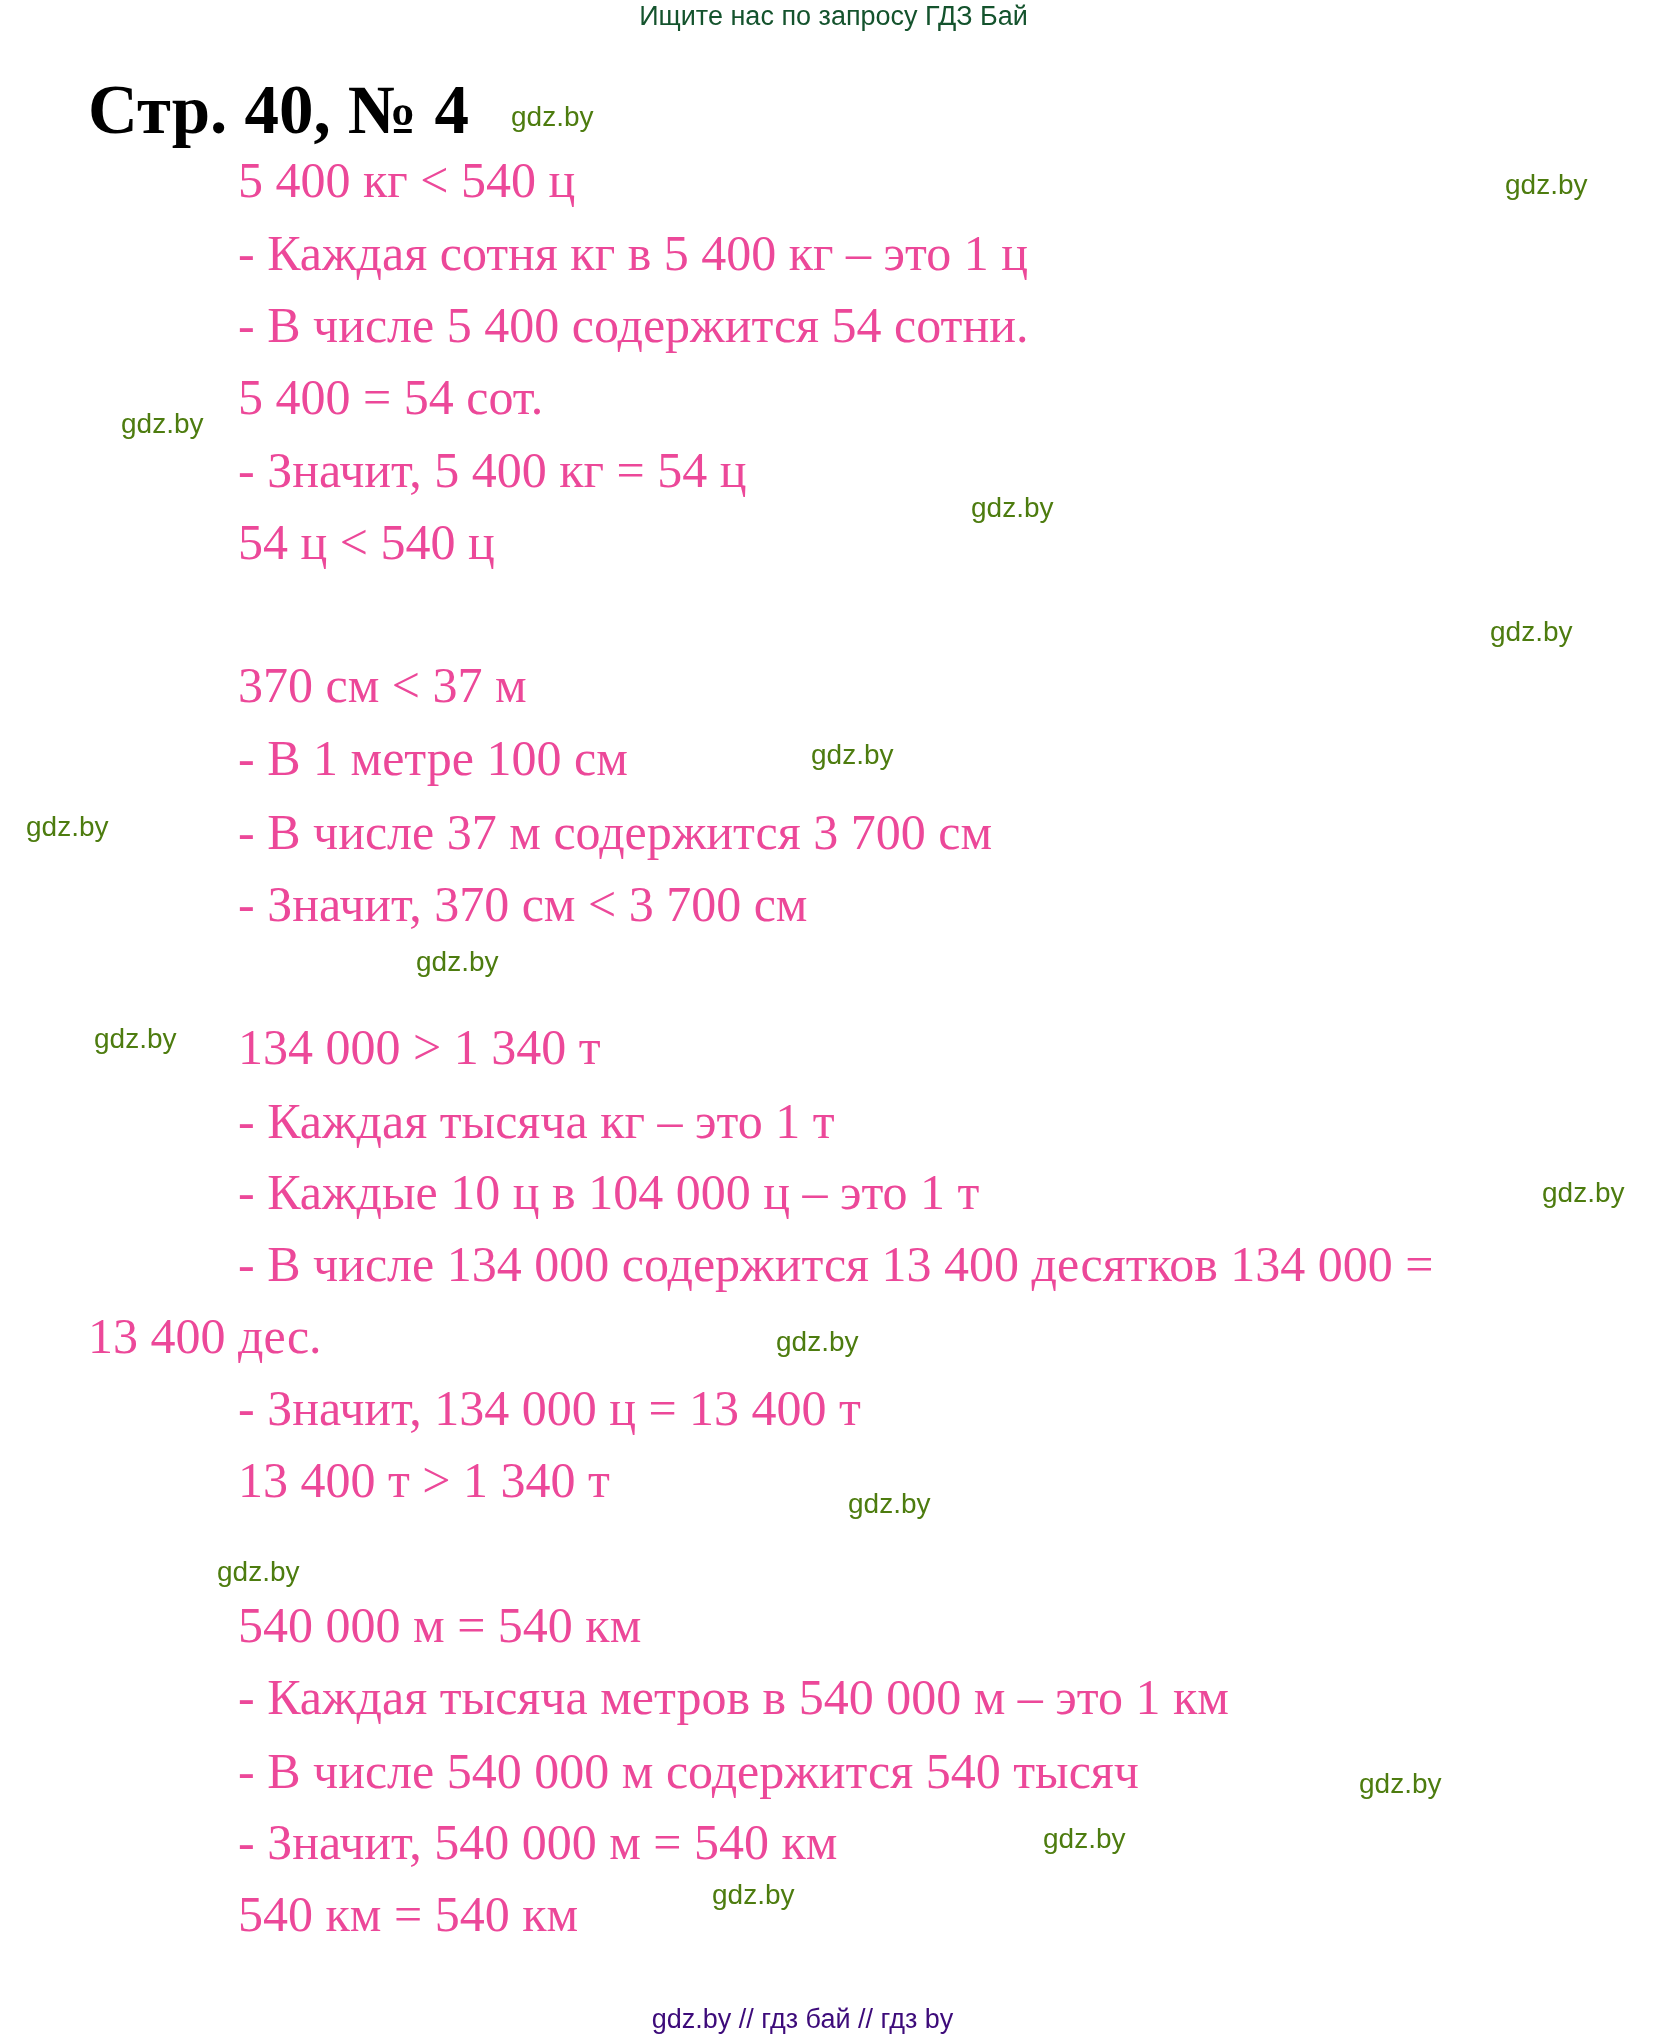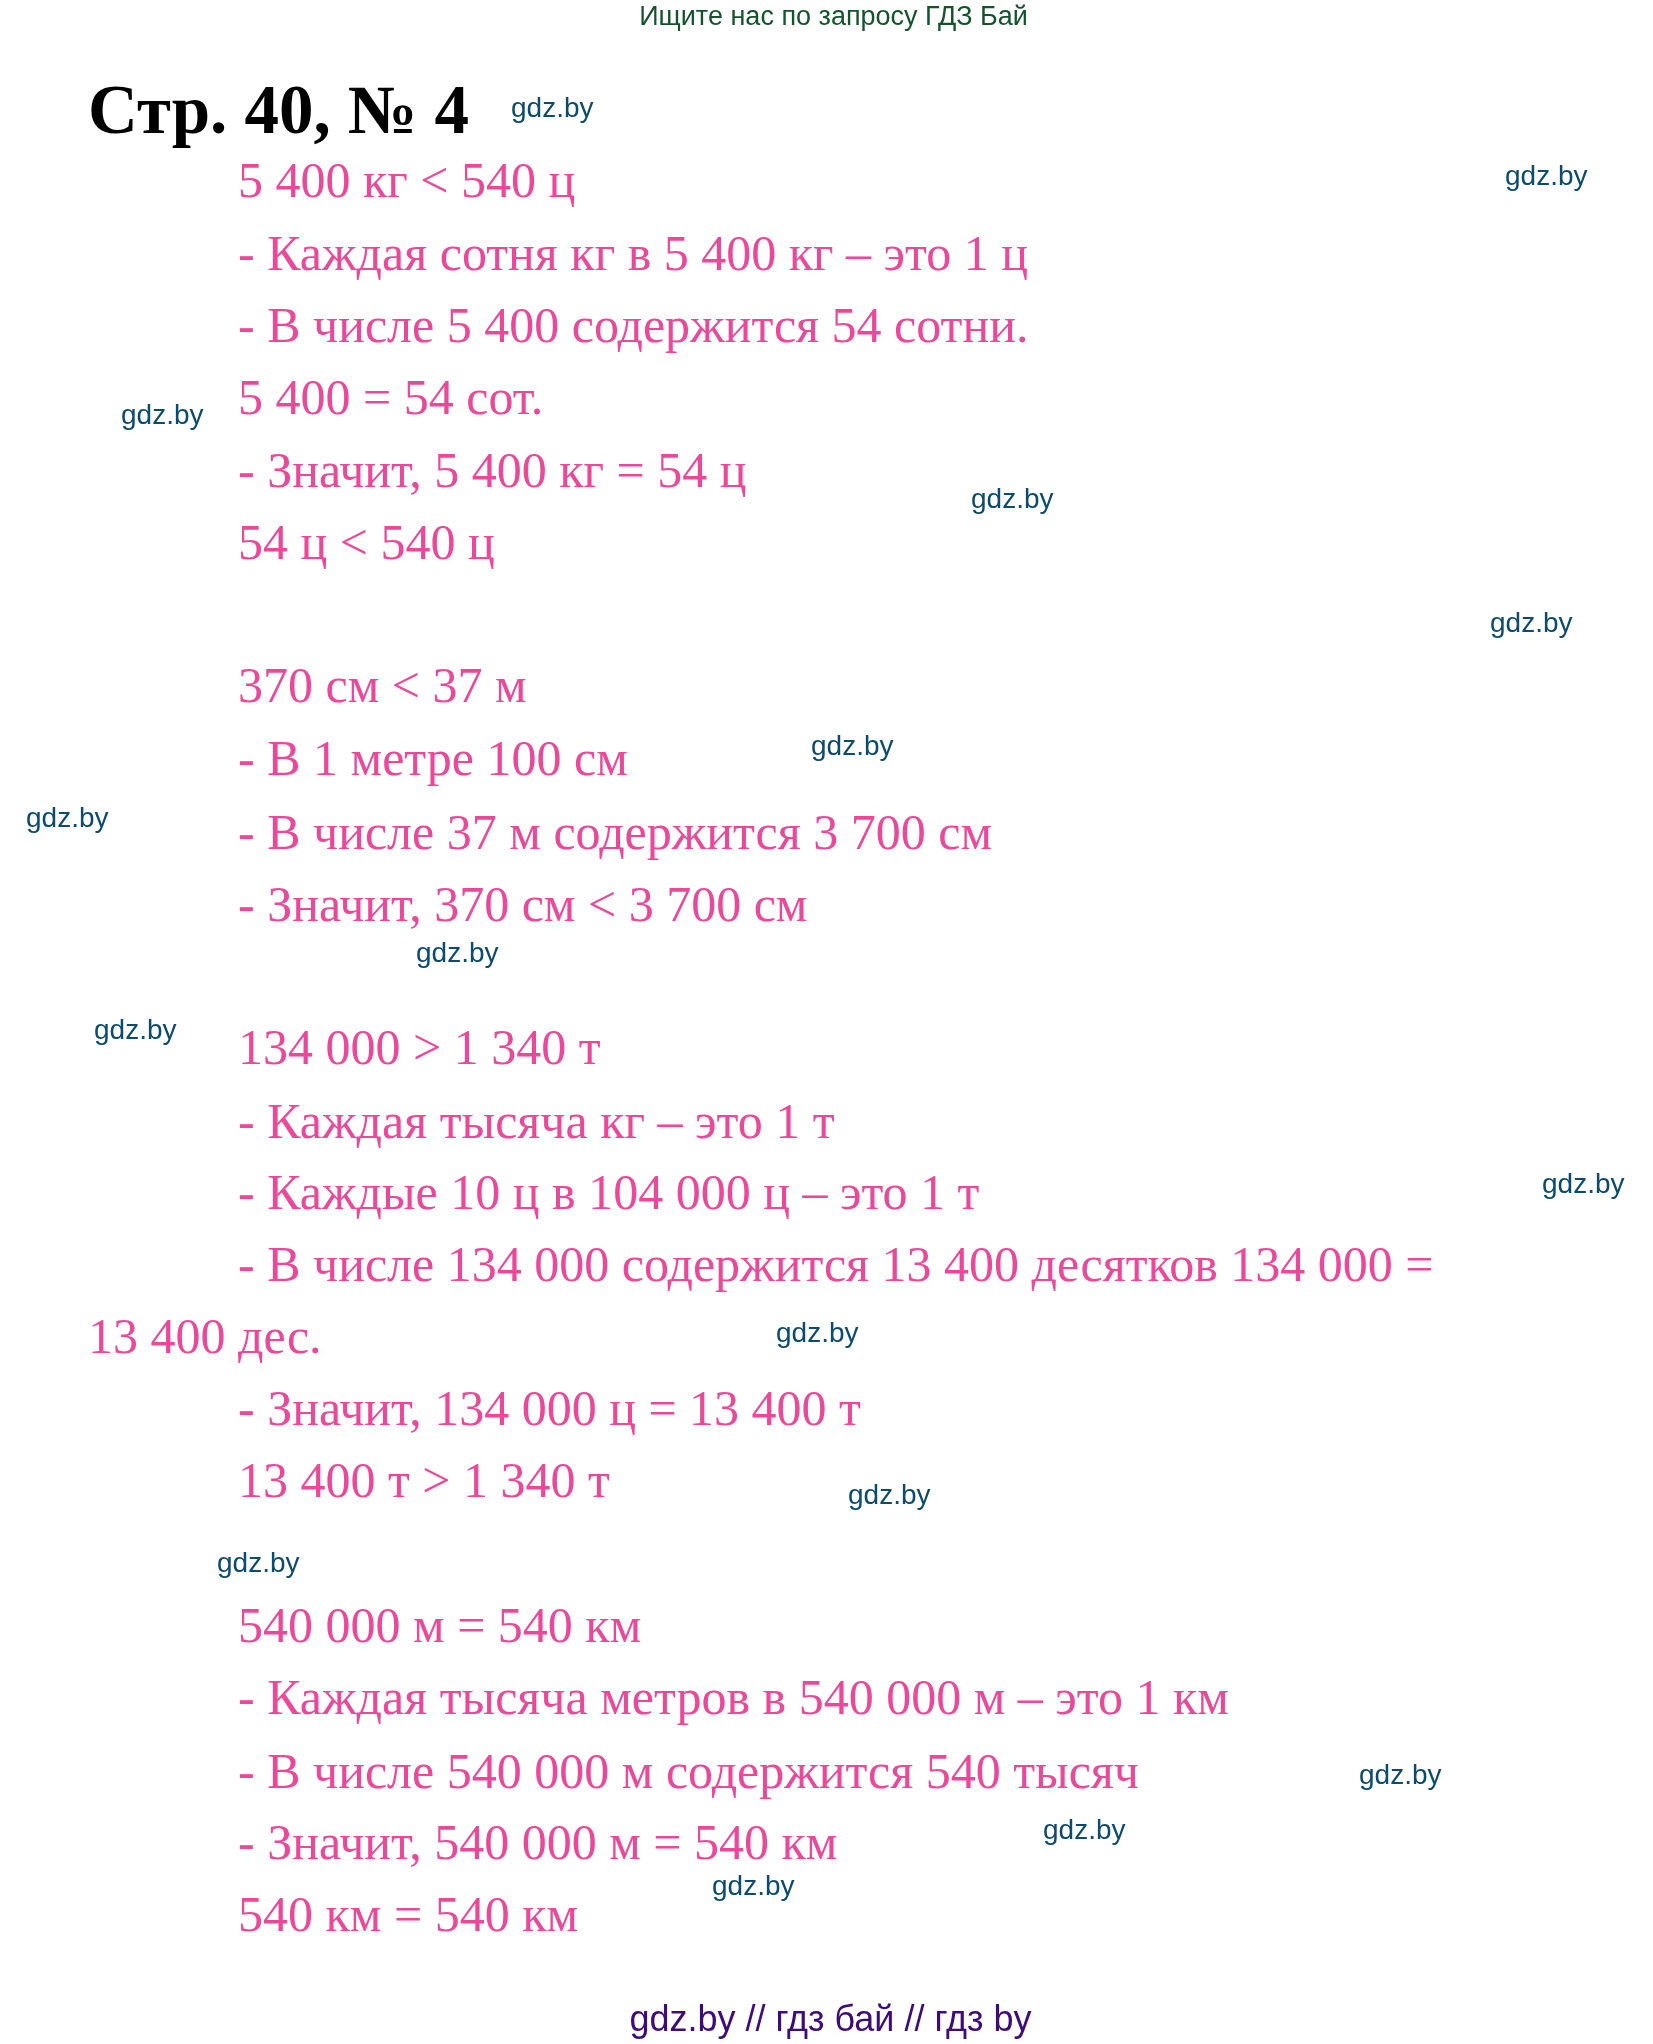--- a/index.html
+++ b/index.html
@@ -17,27 +17,26 @@
   }
   .line {
     position: absolute; left: 238px;
     font-family: "Liberation Serif", serif; font-size: 50px; line-height: 56px;
     color: #ec4899; white-space: nowrap;
   }
   .line.flush { left: 88px; }
   .wm {
     position: absolute;
     font-family: "Liberation Sans", sans-serif; font-size: 28px; line-height: 32px;
-    color: #0c4a6e; white-space: nowrap;
+    color: #4d7c0f; white-space: nowrap; margin-top: 9px;
   }
   .footer {
     position: absolute; left: 0; top: 2003px; width: 1605px; text-align: center;
-    font-family: "Liberation Sans", sans-serif; font-size: 36px; line-height: 32px;
+    font-family: "Liberation Sans", sans-serif; font-size: 27px; line-height: 32px;
     color: #3d0b7a;
-    padding-left: 28px;
   }
 </style>
 </head>
 <body>
 
 <div class="header">Ищите нас по запросу ГДЗ Бай</div>
 
 <div class="title">Стр. 40, № 4</div>
 
 <div class="line" style="top:152px">5 400 кг &lt; 540 ц</div>

